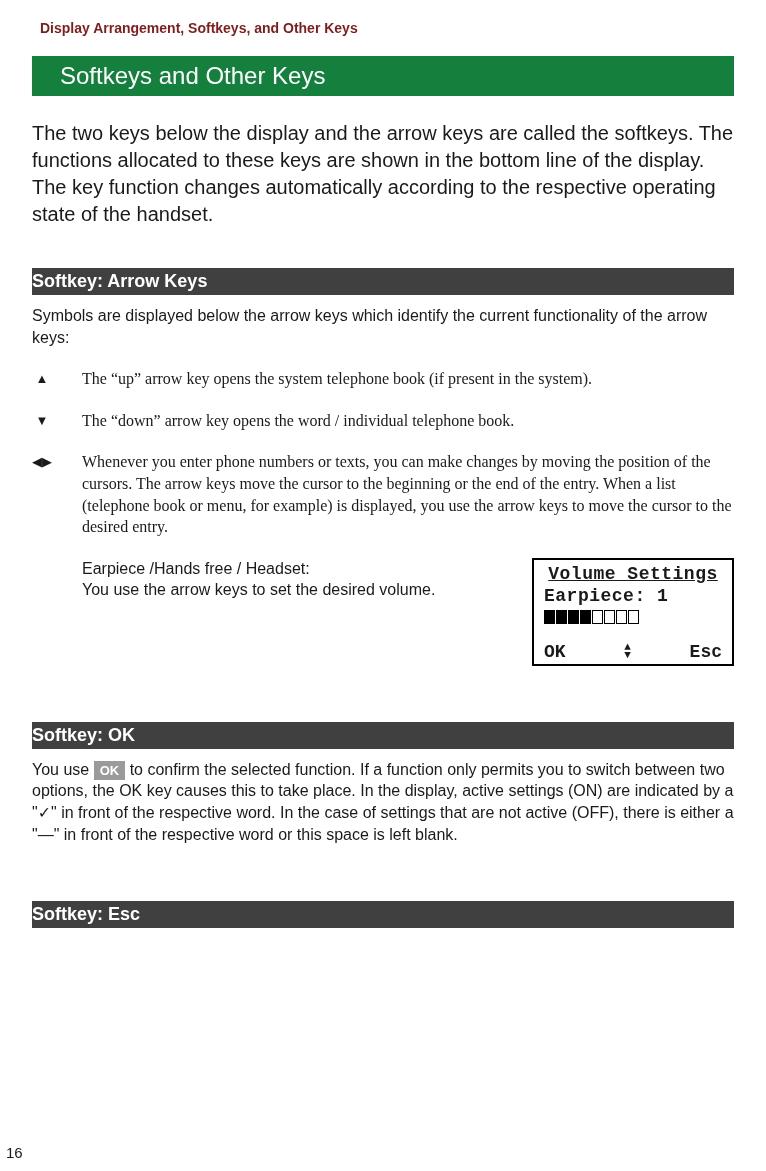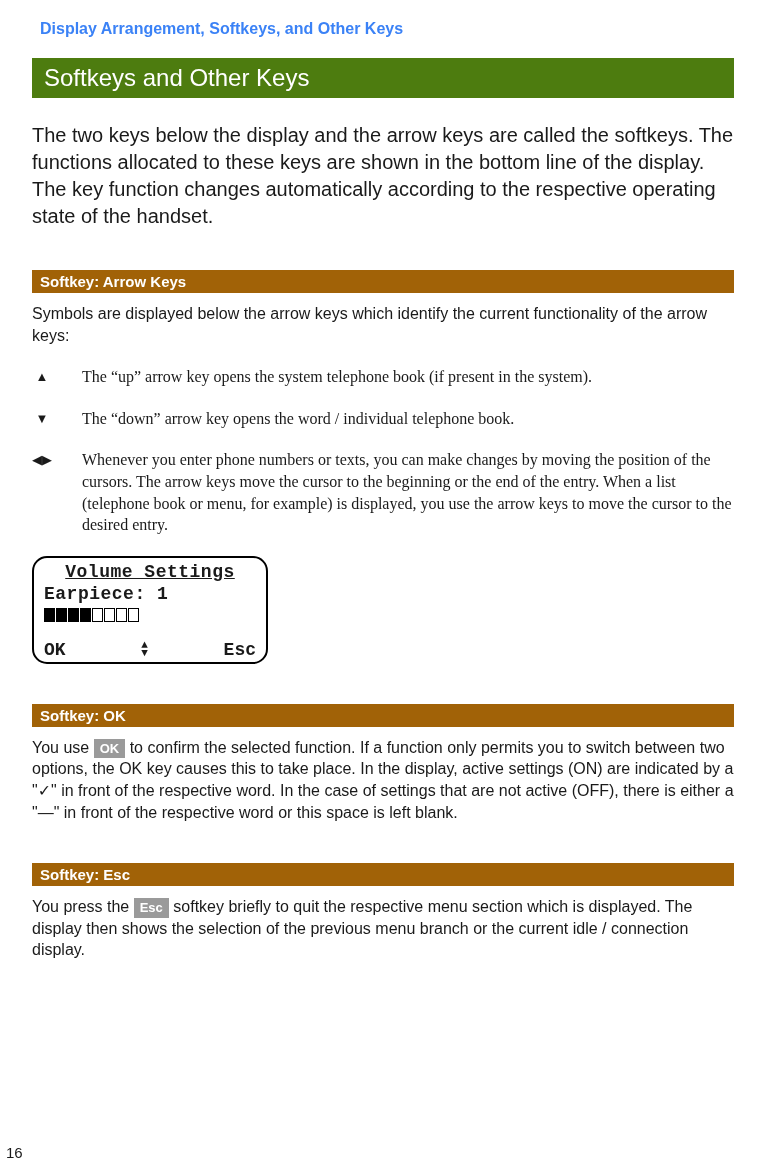--- a/index.html
+++ b/index.html
@@ -6,45 +6,45 @@
   body {
     width: 766px;
     height: 1171px;
     background: #fff;
     font-family: "Helvetica Neue", Arial, sans-serif;
     color: #1a1a1a;
     padding: 20px 32px 20px 32px;
     position: relative;
   }
   .header-title {
-    color: #3b82f6;
-    font-size: 16px;
+    color: #7f1d1d;
+    font-size: 14px;
     font-weight: 600;
     margin-bottom: 20px;
     margin-left: 8px;
   }
   .main-heading {
-    background: #4d7c0f;
+    background: #15803d;
     color: #fff;
     font-size: 24px;
     font-weight: 400;
-    padding: 6px 12px;
+    padding: 6px 28px;
     margin-bottom: 24px;
   }
   .intro-text {
     font-size: 20px;
     line-height: 1.35;
     margin-bottom: 40px;
   }
   .sub-heading {
-    background: #a16207;
+    background: #404040;
     color: #fff;
-    font-size: 15px;
+    font-size: 18px;
     font-weight: 600;
-    padding: 3px 8px;
+    padding: 3px 0;
     margin-bottom: 10px;
   }
   .section-text {
     font-size: 16px;
     line-height: 1.35;
     margin-bottom: 20px;
   }
   .arrow-item {
     display: flex;
     align-items: flex-start;
@@ -73,22 +73,22 @@
     margin-bottom: 40px;
   }
   .vol-text-col {
     margin-left: 50px;
     font-size: 16px;
     line-height: 1.35;
     flex: 1;
   }
   .lcd-box {
     border: 2px solid #000;
-    border-radius: 15px;
-    width: 236px;
+    border-radius: 0;
+    width: 202px;
     padding: 4px 0 2px 0;
     font-family: "Courier New", monospace;
     font-size: 18px;
     font-weight: bold;
     flex: 0 0 auto;
   }
   .lcd-title {
     text-align: center;
     text-decoration: underline;
     letter-spacing: 0.5px;
@@ -117,21 +117,21 @@
     padding: 0 10px;
   }
   .lcd-mid {
     font-size: 11px;
     line-height: 0.7;
     display: flex;
     flex-direction: column;
     align-items: center;
   }
   .ok-section, .esc-section {
-    margin-top: 40px;
+    margin-top: 56px;
   }
   .key-chip {
     display: inline-block;
     background: #9a9a9a;
     color: #fff;
     font-size: 13px;
     font-weight: 700;
     padding: 1px 6px;
     vertical-align: middle;
     min-width: 30px;
@@ -165,20 +165,24 @@
   <div class="arrow-icon">▼</div>
   <div class="arrow-text">The “down” arrow key opens the word / individual telephone book.</div>
 </div>
 
 <div class="arrow-item">
   <div class="arrow-icon">◀▶</div>
   <div class="arrow-text">Whenever you enter phone numbers or texts, you can make changes by moving the position of the cursors. The arrow keys move the cursor to the beginning or the end of the entry. When a list (telephone book or menu, for example) is displayed, you use the arrow keys to move the cursor to the desired entry.</div>
 </div>
 
 <div class="vol-row">
+  <div class="vol-text-col">
+    <span>Earpiece /Hands free / Headset:</span><br>
+    <span>You use the arrow keys to set the desired volume.</span>
+  </div>
   <div class="lcd-box">
     <div class="lcd-title">Volume Settings</div>
     <div class="lcd-line">Earpiece: 1</div>
     <div class="lcd-bars" id="lcd-bars">
         <div class="bar filled"></div>
         <div class="bar filled"></div>
         <div class="bar filled"></div>
         <div class="bar filled"></div>
         <div class="bar"></div>
         <div class="bar"></div>
@@ -198,18 +202,15 @@
 
 <div class="ok-section">
   <div class="sub-heading">Softkey: OK</div>
   <p class="section-text">
     <span>You use </span><span class="key-chip">OK</span><span> to confirm the selected function. If a function only permits you to switch between two options, the OK key causes this to take place. In the display, active settings (ON) are indicated by a "✓" in front of the respective word. In the case of settings that are not active (OFF), there is either a "—"  in front of the respective word or this space is left blank.</span>
   </p>
 </div>
 
 <div class="esc-section">
   <div class="sub-heading">Softkey: Esc</div>
-  <p class="section-text">
-    <span>You press the </span><span class="key-chip">Esc</span><span>  softkey briefly to quit the respective menu section which is displayed. The display then shows the selection of the previous menu branch or the current idle / connection display.</span>
-  </p>
 </div>
 
 <div class="page-num">16</div>
 
 </body></html>

